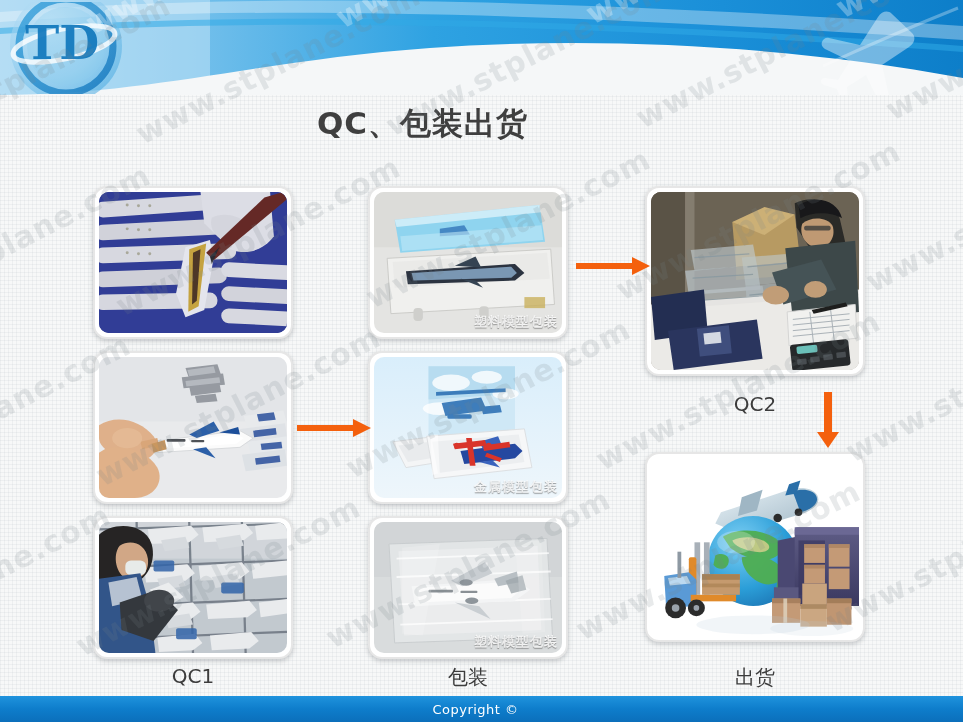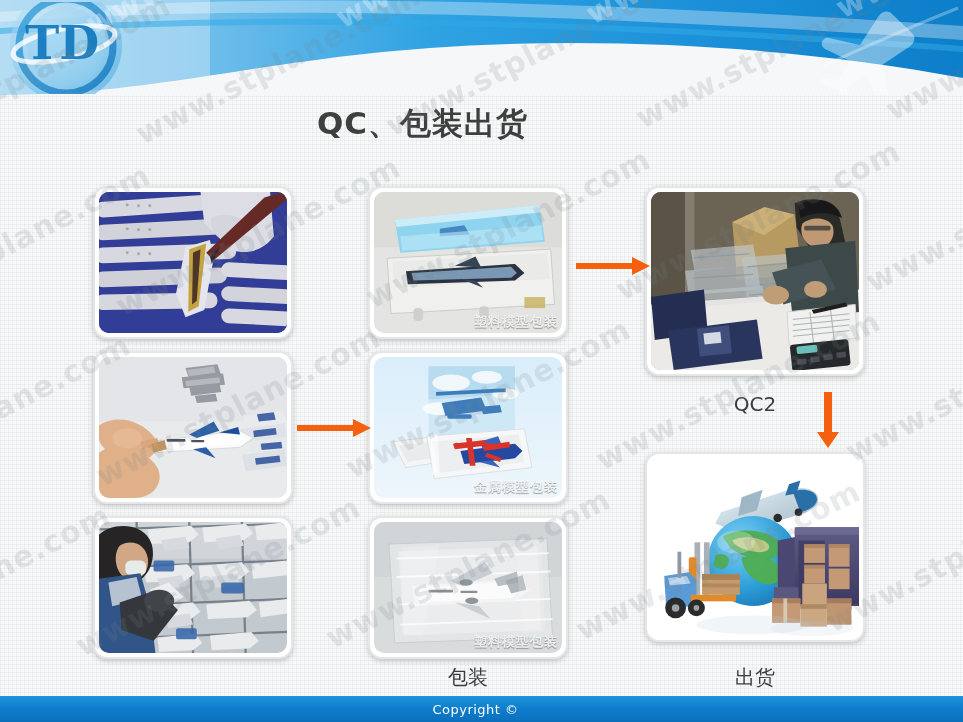--- a/index.html
+++ b/index.html
@@ -667,20 +667,21 @@
       <path d="M0,10 L56,10 L56,4 L74,13 L56,22 L56,16 L0,16 Z" fill="#f4600d"></path>
     </svg>
   </div>
 
   <div class="arrow" style="left:815px; top:392px; width:26px; height:58px;">
     <svg width="26" height="58" viewBox="0 0 26 58">
       <path d="M9,0 L17,0 L17,40 L24,40 L13,56 L2,40 L9,40 Z" fill="#f4600d"></path>
     </svg>
   </div>
 
+  <div class="cap" style="left:93px; top:664px; width:200px;">QC1</div>
 
   <div class="cap" style="left:645px; top:392px; width:220px;">QC2</div>
 
   <div class="cap" style="left:645px; top:664px; width:220px;">出货</div>
 
   <div class="cap" style="left:368px; top:664px; width:200px;">包装</div>
 
   <div class="wm-layer">
     <div class="wm light" style="left:80px;  top:10px;">www.stplane.com</div>
     <div class="wm light" style="left:330px; top:4px;">www.stplane.com</div>

